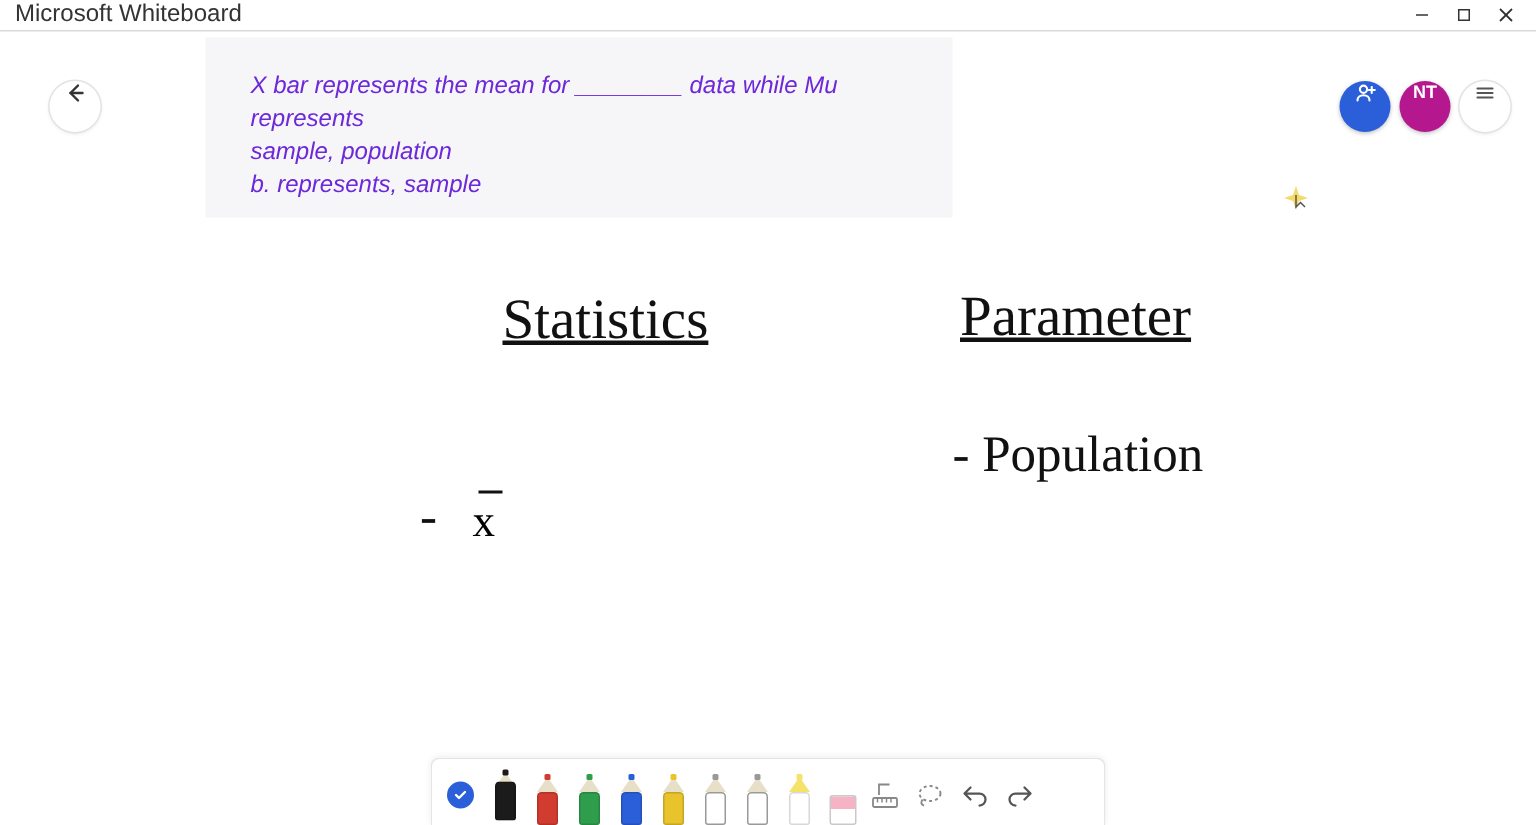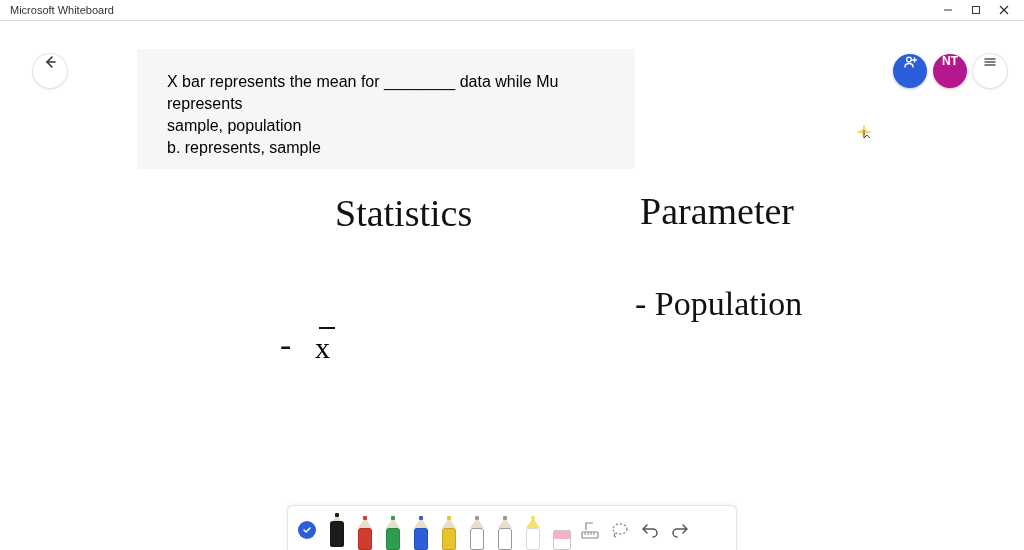--- a/index.html
+++ b/index.html
@@ -1,47 +1,47 @@
 <!DOCTYPE html>
 <html><head>
 <meta charset="utf-8">
 <style>
   * { box-sizing: border-box; margin: 0; padding: 0; }
   html, body { width: 1024px; height: 550px; overflow: hidden; font-family: "Segoe UI", Arial, sans-serif; background: #fff; }
   
   .titlebar {
     height: 21px; width: 100%; border-bottom: 1px solid #d9d9d9;
     display: flex; align-items: center; padding: 0 6px 0 10px;
-    font-size: 11px; color: #333; background: #fff;
+    font-size: 16px; color: #333; background: #fff;
   }
   .titlebar .title { flex: 0 0 auto; }
   .titlebar .spacer { flex: 1 1 auto; }
   .winbtn { width: 28px; height: 21px; display: flex; align-items: center; justify-content: center; color:#333; }
   .winbtn svg { display:block; }
   .circle-btn {
     position: absolute; width: 34px; height: 34px; border-radius: 50%;
     display: flex; align-items: flex-start; justify-content: center;
     box-shadow: 0 0 0 1px #e3e3e3, 0 1px 3px rgba(0,0,0,.12);
     background: #fff; cursor: pointer;
   }
   .circle-btn.blue { background: #2b5fd9; box-shadow: 0 1px 3px rgba(0,0,0,.25); }
   .circle-btn.magenta { background: #b5178e; box-shadow: 0 1px 3px rgba(0,0,0,.25); color:#fff; font-size:12px; font-weight:600;}
   .circle-btn.menu { background:#fff; }
   
   .canvas { position: relative; width: 100%; height: calc(100% - 21px - 45px); }
   .textcard {
-    position: absolute; left: 137px; top: 28px; width: 498px; height: 120px;
+    position: absolute; left: 137px; top: 4px; width: 498px; height: 120px;
     background: #f6f6f8; padding: 22px 30px 18px 30px;
-    color: #000000; font-size: 16px; line-height: 22px;
+    color: #6d28d9; font-size: 16px; line-height: 22px; font-style: italic;
   }
   .hand {
     position: absolute; font-family: "Segoe Script","Brush Script MT","Comic Sans MS",cursive;
     color: #111; white-space: nowrap;
   }
-  .hand.h1 { font-size: 38px; }
+  .hand.h1 { font-size: 38px; text-decoration: underline; }
   .hand.h2 { font-size: 34px; }
   .xbar { position:absolute; font-family: "Segoe Script","Comic Sans MS",cursive; font-size: 30px; }
   .xbar .bar { position:absolute; left: 4px; top:-4px; width: 16px; height: 2px; background:#111; }
   .cursor-spark {
     position:absolute; width:14px; height:14px;
   }
   
   .toolbar {
     position: absolute; left: 50%; transform: translateX(-50%);
     bottom: 0; height: 45px; width: 450px;

